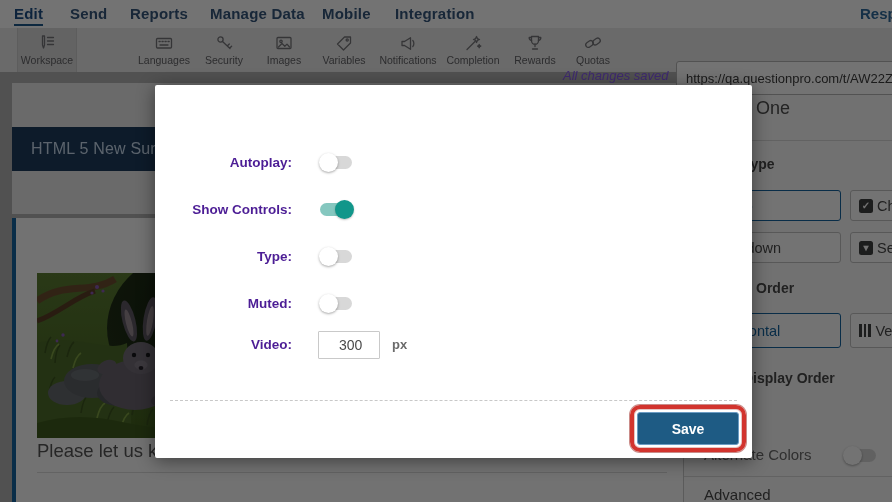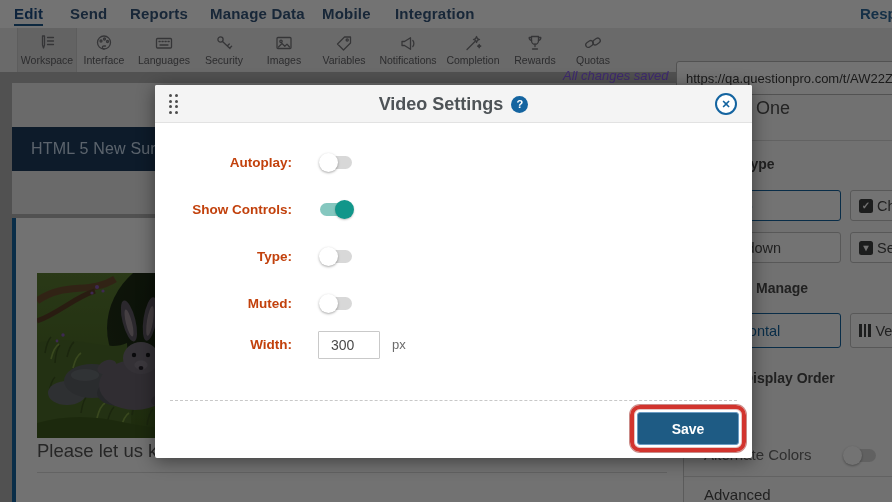--- a/index.html
+++ b/index.html
@@ -62,24 +62,24 @@
   .dim{position:absolute;inset:0;background:rgba(0,0,0,.55);z-index:40;}
   
   .modal{position:absolute;left:155px;top:85px;width:597px;height:373px;background:#fff;border-radius:2px;box-shadow:0 3px 18px rgba(0,0,0,.45);z-index:100;}
   .modal-header{position:absolute;left:0;top:0;width:100%;height:38px;background:#f4f4f4;border-bottom:1px solid #e2e2e2;border-radius:2px 2px 0 0;}
   .drag-handle{position:absolute;left:14px;top:9px;display:grid;grid-template-columns:repeat(2,3px);grid-auto-rows:3px;gap:2.5px;cursor:grab;}
   .drag-handle i{background:#4d4d4d;border-radius:50%;}
   .modal-title-wrap{position:absolute;left:0;top:0;width:100%;height:38px;display:flex;align-items:center;justify-content:center;gap:8px;}
   .modal-title{font-size:18px;font-weight:700;color:#4e5357;}
   .help-icon{width:17px;height:17px;border-radius:50%;background:#1464A0;color:#fff;font-size:11px;font-weight:700;display:flex;align-items:center;justify-content:center;cursor:pointer;}
   .close-btn{position:absolute;right:15px;top:8px;width:22px;height:22px;border-radius:50%;border:2px solid #1464A0;color:#1464A0;display:flex;align-items:center;justify-content:center;font-size:11px;font-weight:700;cursor:pointer;background:#fff;}
-  .mrow-label{position:absolute;right:460px;font-size:13.5px;font-weight:700;color:#c2410c;white-space:nowrap;}
+  .mrow-label{position:absolute;right:460px;font-size:13.5px;font-weight:700;color:#4c1d95;white-space:nowrap;}
   .mrow-ctl{position:absolute;left:165px;}
-  .width-input{position:absolute;left:163px;top:246px;width:62px;height:28px;border:1px solid #c9c9c9;border-radius:1px;font-family:inherit;font-size:14px;color:#4a4a4a;padding:0 0 0 12px;}
-  .px-unit{position:absolute;left:237px;top:252px;font-size:13px;color:#6b6b6b;}
+  .width-input{position:absolute;left:163px;top:246px;width:62px;height:28px;border:1px solid #c9c9c9;border-radius:1px;font-family:inherit;font-size:14px;color:#4a4a4a;padding:0 0 0 20px;}
+  .px-unit{position:absolute;left:237px;top:252px;font-size:13px;color:#6b6b6b;font-weight:bold;}
   .dash-div{position:absolute;left:15px;top:315px;width:567px;border-top:1px dashed #c8c8c8;}
   .save-ring{position:absolute;left:475px;top:320px;width:116px;height:47px;border:4px solid #d2342e;border-radius:10px;padding:3px;box-shadow:0 0 0 1px rgba(150,25,20,.5), inset 0 0 0 1px rgba(150,25,20,.25);}
   .save-btn{width:100%;height:100%;background:#1e5b84;border:1px solid #6b9cc4;border-radius:3px;color:#fff;font-family:inherit;font-size:14px;font-weight:700;cursor:pointer;}
 </style>
 </head>
 <body>
 
 <div class="screen">
 
   <div class="topnav">
@@ -92,30 +92,20 @@
     <span class="nav-right">Responses</span>
   </div>
 
   <div class="toolbar">
     <div class="tool selected" style="left:47px">
       <svg width="20" height="20" viewBox="0 0 20 20">
           <path d="M5.5 3h2v9l-1 3-1-3z"></path>
           <path d="M10.5 4.5h6M10.5 8h6M10.5 11.5h6"></path>
         </svg>
       <span class="tlabel">Workspace</span>
-    </div>
-    <div class="tool" style="left:104px">
-      <svg width="20" height="20" viewBox="0 0 20 20">
-          <circle cx="10" cy="9.5" r="6.5"></circle>
-          <circle cx="7" cy="8" r="1"></circle>
-          <circle cx="10.5" cy="6" r="1"></circle>
-          <circle cx="13.5" cy="8.5" r="1"></circle>
-          <path d="M10 16c-2.2-.2-2.2-3.2.2-3h1.3"></path>
-        </svg>
-      <span class="tlabel">Interface</span>
     </div>
     <div class="tool" style="left:224px">
       <svg width="20" height="20" viewBox="0 0 20 20">
           <circle cx="6.5" cy="6.5" r="2.6"></circle>
           <path d="M8.5 8.5l7.5 7M13.5 12.8l1.8-1.8M15.8 15l1.8-1.8"></path>
         </svg>
       <span class="tlabel">Security</span>
     </div>
     <div class="tool" style="left:164px">
       <svg width="20" height="20" viewBox="0 0 20 20">
@@ -263,21 +253,21 @@
       <span>Checkbox</span>
     </div>
     <div class="sb-btn sb-colA sb-row2">
       <span>Dropdown</span>
     </div>
     <div class="sb-btn sb-colB sb-row2">
       <span class="mini-ic">▾</span>
       <span>Select</span>
     </div>
 
-    <span class="sb-label sb-layout">Manage</span>
+    <span class="sb-label sb-layout">Order</span>
     <div class="sb-btn sb-colA sb-lay-row sel">
       <span>Horizontal</span>
     </div>
     <div class="sb-btn sb-colB sb-lay-row">
       <span class="vbars">
           <i></i>
           <i></i>
           <i></i>
         </span>
       <span>Vertical</span>
@@ -287,37 +277,20 @@
 
     <span class="sb-alt">Alternate Colors</span>
     <div class="toggle sb-toggle"><div class="knob"></div></div>
     <div class="sb-div2"></div>
     <span class="sb-adv">Advanced</span>
   </div>
 
   <div class="dim"></div>
 
   <div class="modal">
-    <div class="modal-header">
-      <div class="drag-handle">
-          <i></i>
-          <i></i>
-          <i></i>
-          <i></i>
-          <i></i>
-          <i></i>
-          <i></i>
-          <i></i>
-        </div>
-      <div class="modal-title-wrap">
-        <span class="modal-title">Video Settings</span>
-        <span class="help-icon">?</span>
-      </div>
-      <div class="close-btn">✕</div>
-    </div>
 
     <span class="mrow-label" style="top:70px">Autoplay:</span>
     <div class="toggle mrow-ctl" style="top:71px">
         <div class="knob"></div>
       </div>
 
     <span class="mrow-label" style="top:117px">Show Controls:</span>
     <div class="toggle mrow-ctl on" style="top:118px">
         <div class="knob"></div>
       </div>
@@ -325,21 +298,21 @@
     <span class="mrow-label" style="top:164px">Type:</span>
     <div class="toggle mrow-ctl" style="top:165px">
         <div class="knob"></div>
       </div>
 
     <span class="mrow-label" style="top:211px">Muted:</span>
     <div class="toggle mrow-ctl" style="top:212px">
         <div class="knob"></div>
       </div>
 
-    <span class="mrow-label" style="top:252px">Width:</span>
+    <span class="mrow-label" style="top:252px">Video:</span>
     <input class="width-input" type="text" value="300" style="">
     <span class="px-unit">px</span>
 
     <div class="dash-div"></div>
     <div class="save-ring">
       <button class="save-btn">Save</button>
     </div>
   </div>
 
 </div>

